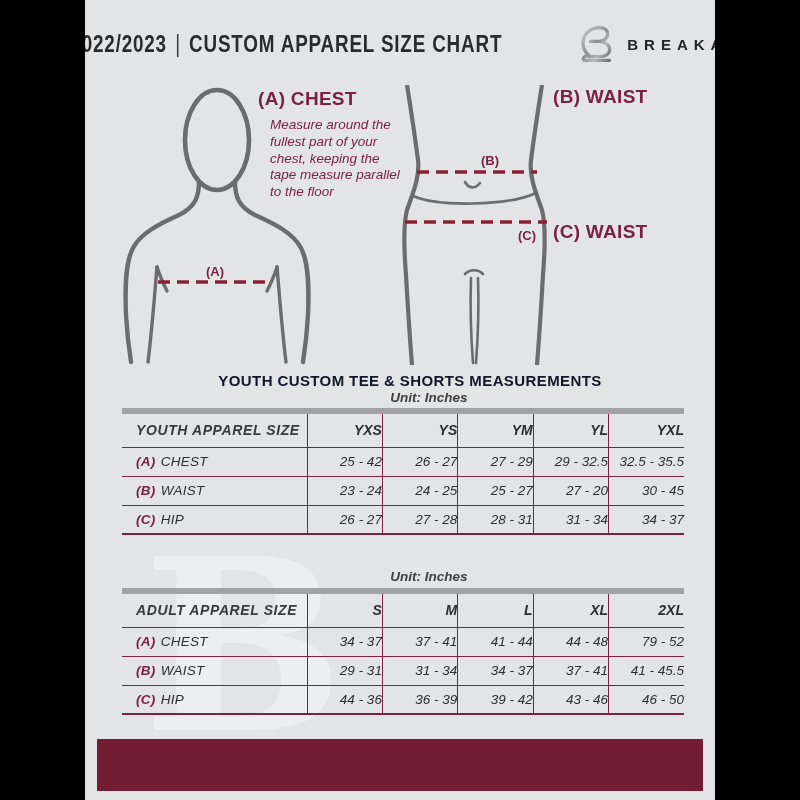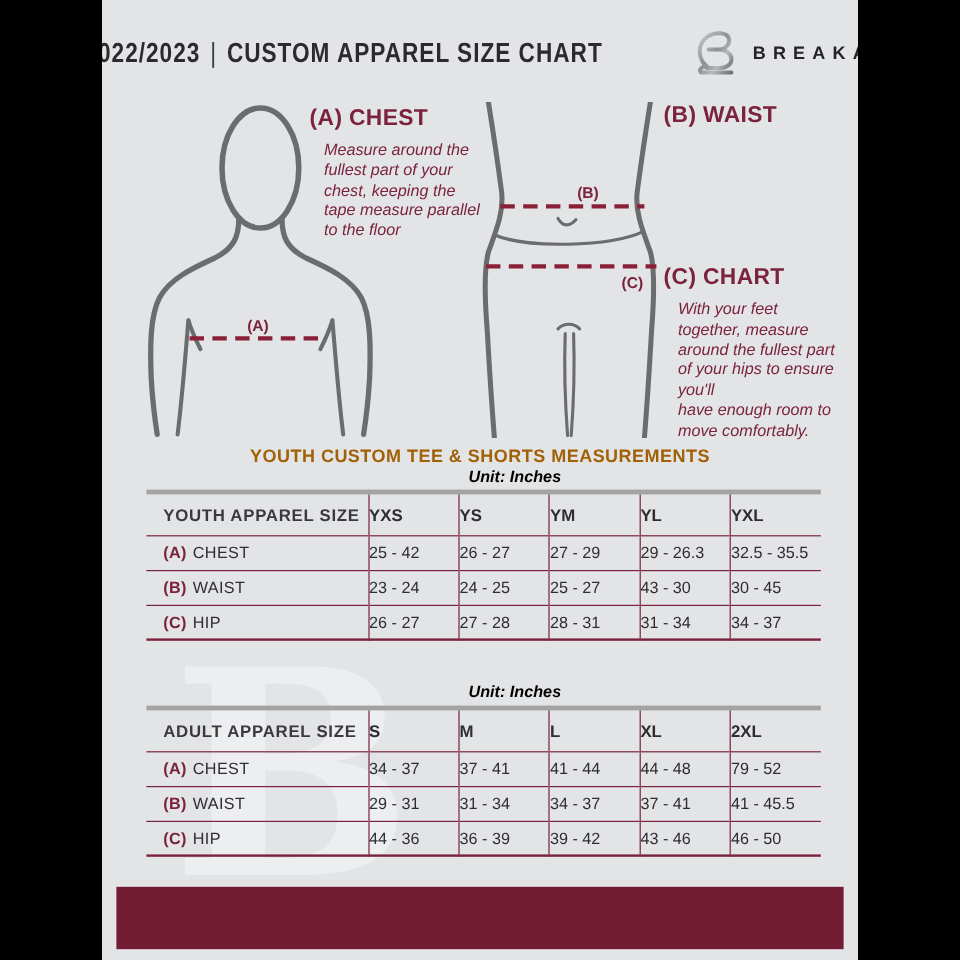--- a/index.html
+++ b/index.html
@@ -39,47 +39,48 @@
 
   .instr { position: absolute; color: #7a2240; }
   .instr h3 { font-size: 19px; font-weight: bold; letter-spacing: 0.3px; margin-bottom: 7px; }
   .instr p  { font-style: italic; font-size: 13.5px; line-height: 16.8px; white-space: pre-line; margin-left: 12px; }
   .instr-a { left: 173px; top: 88px;  width: 150px; }
   .instr-b { left: 468px; top: 86px;  width: 160px; }
   .instr-c { left: 468px; top: 221px; width: 162px; }
 
   
   .section-title {
-    position: absolute; left: 0; width: 630px; text-align: center;
-    color: #a16207; font-weight: bold; font-size: 15px; letter-spacing: 0.4px;
+    position: absolute; left: 10px; width: 630px; text-align: center;
+    color: #0f172a; font-weight: bold; font-size: 15px; letter-spacing: 0.4px;
   }
   .section-unit {
     position: absolute; left: 0; width: 688px; text-align: center;
-    color: #000000; font-weight: 600; font-style: italic; font-size: 13.5px;
+    color: #404040; font-weight: 600; font-style: italic; font-size: 13.5px;
   }
   .youth-title { top: 372px; } .youth-unit { top: 390px; }
   .adult-title { top: 551px; } .adult-unit { top: 569px; }
 
   
   .size-table {
     position: absolute; left: 37px; width: 562px;
     border-collapse: collapse; table-layout: fixed;
-    border-top: 4px solid #a3a3a3; border-bottom: 2px solid #7a2240;
+    border-top: 6px solid #a3a3a3; border-bottom: 2px solid #7a2240;
     z-index: 2;
+    font-style: italic;
   }
   .youth-table { top: 408px; }
   .adult-table { top: 588px; }
   .size-table col.label-col { width: 185px; }
   .size-table col.val-col   { width: 75.4px; }
   .size-table tr { border-top: 1.5px solid #7a2240; }
   .size-table thead tr { border-top: none; height: 36px; }
   .size-table tbody tr { height: 29px; }
   .size-table th, .size-table td {
     border-left: 1.5px solid #7a2240;
-    text-align: left; vertical-align: middle;
+    text-align: right; vertical-align: middle;
     color: #2e2e30; font-weight: normal;
   }
   .size-table th:first-child, .size-table td:first-child { border-left: none; text-align: left; padding-left: 14px; }
   .size-table thead th:first-child { font-size: 14px; letter-spacing: 0.6px; color: #3a3a3c; }
   .size-table thead th { font-size: 14px; font-weight: bold; }
   .size-table tbody td { font-size: 13.5px; }
   .row-label { font-size: 14.5px; color: #2e2e30; letter-spacing: 0.3px; }
   .row-prefix { color: #7a2240; font-weight: bold; margin-right: 5px; }
 
   
@@ -158,28 +159,21 @@
     <p>Measure around the
 fullest part of your
 chest, keeping the
 tape measure parallel
 to the floor</p>
   </div>
   <div class="instr instr-b">
     <h3>(B) WAIST</h3>
   </div>
   <div class="instr instr-c">
-    <h3>(C) CHART</h3>
-    <p>With your feet
-together, measure
-around the fullest part
-of your hips to ensure
-you'll
-have enough room to
-move comfortably.</p>
+    <h3>(C) WAIST</h3>
   </div>
 
   <div class="watermark">B</div>
 
   <div class="section-title youth-title">YOUTH CUSTOM TEE &amp; SHORTS MEASUREMENTS</div>
   <div class="section-unit youth-unit">Unit: Inches</div>
 
   <table class="size-table youth-table">
     <colgroup>
       <col class="label-col">
@@ -198,29 +192,29 @@
         <th>YL</th>
         <th>YXL</th>
       </tr>
     </thead>
     <tbody>
       <tr>
         <td class="row-label"><span class="row-prefix">(A)</span><span>CHEST</span></td>
         <td>25 - 42</td>
         <td>26 - 27</td>
         <td>27 - 29</td>
-        <td>29 - 26.3</td>
+        <td>29 - 32.5</td>
         <td>32.5 - 35.5</td>
       </tr>
       <tr>
         <td class="row-label"><span class="row-prefix">(B)</span><span>WAIST</span></td>
         <td>23 - 24</td>
         <td>24 - 25</td>
         <td>25 - 27</td>
-        <td>43 - 30</td>
+        <td>27 - 20</td>
         <td>30 - 45</td>
       </tr>
       <tr>
         <td class="row-label"><span class="row-prefix">(C)</span><span>HIP</span></td>
         <td>26 - 27</td>
         <td>27 - 28</td>
         <td>28 - 31</td>
         <td>31 - 34</td>
         <td>34 - 37</td>
       </tr>

